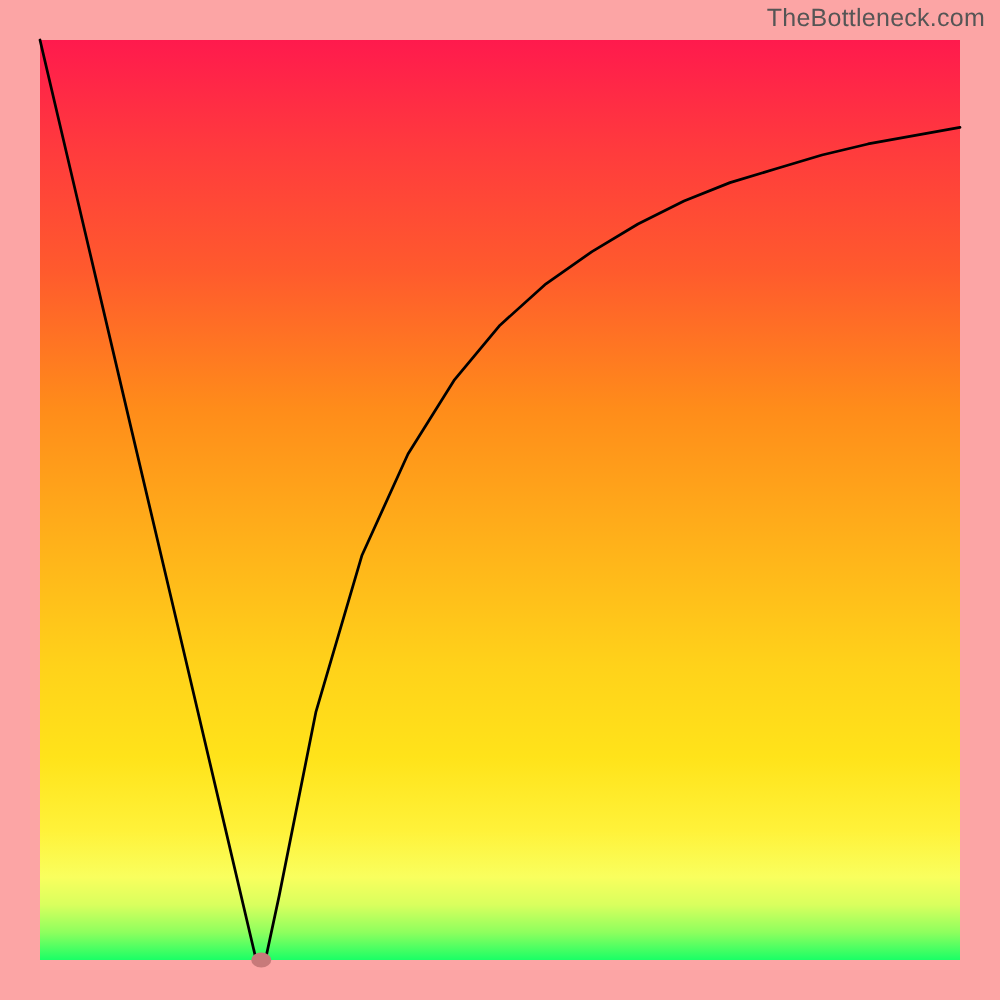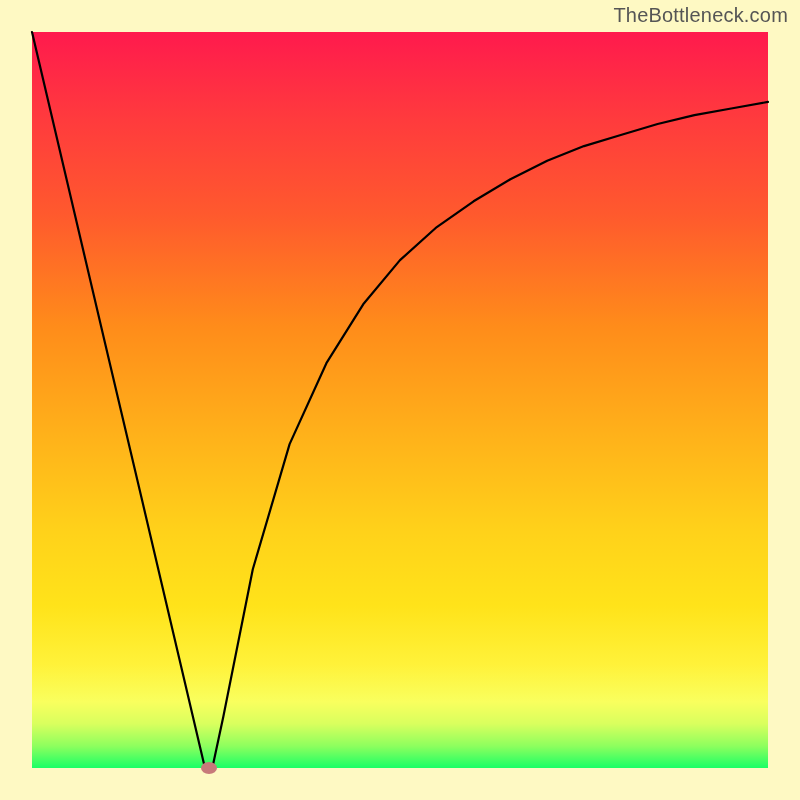--- a/index.html
+++ b/index.html
@@ -8,21 +8,21 @@
     width: 800px;
     height: 800px;
     background: #000;
     font-family: Arial, Helvetica, sans-serif;
     overflow: hidden;
   }
   .frame {
     position: relative;
     width: 800px;
     height: 800px;
-    background: #fef9c3;
+    background: #fca5a5;
   }
   .plot-area {
     position: absolute;
     left: 32px;
     top: 32px;
     width: 736px;
     height: 736px;
     
     background: linear-gradient(to bottom,
       #ff1a4d 0%,

